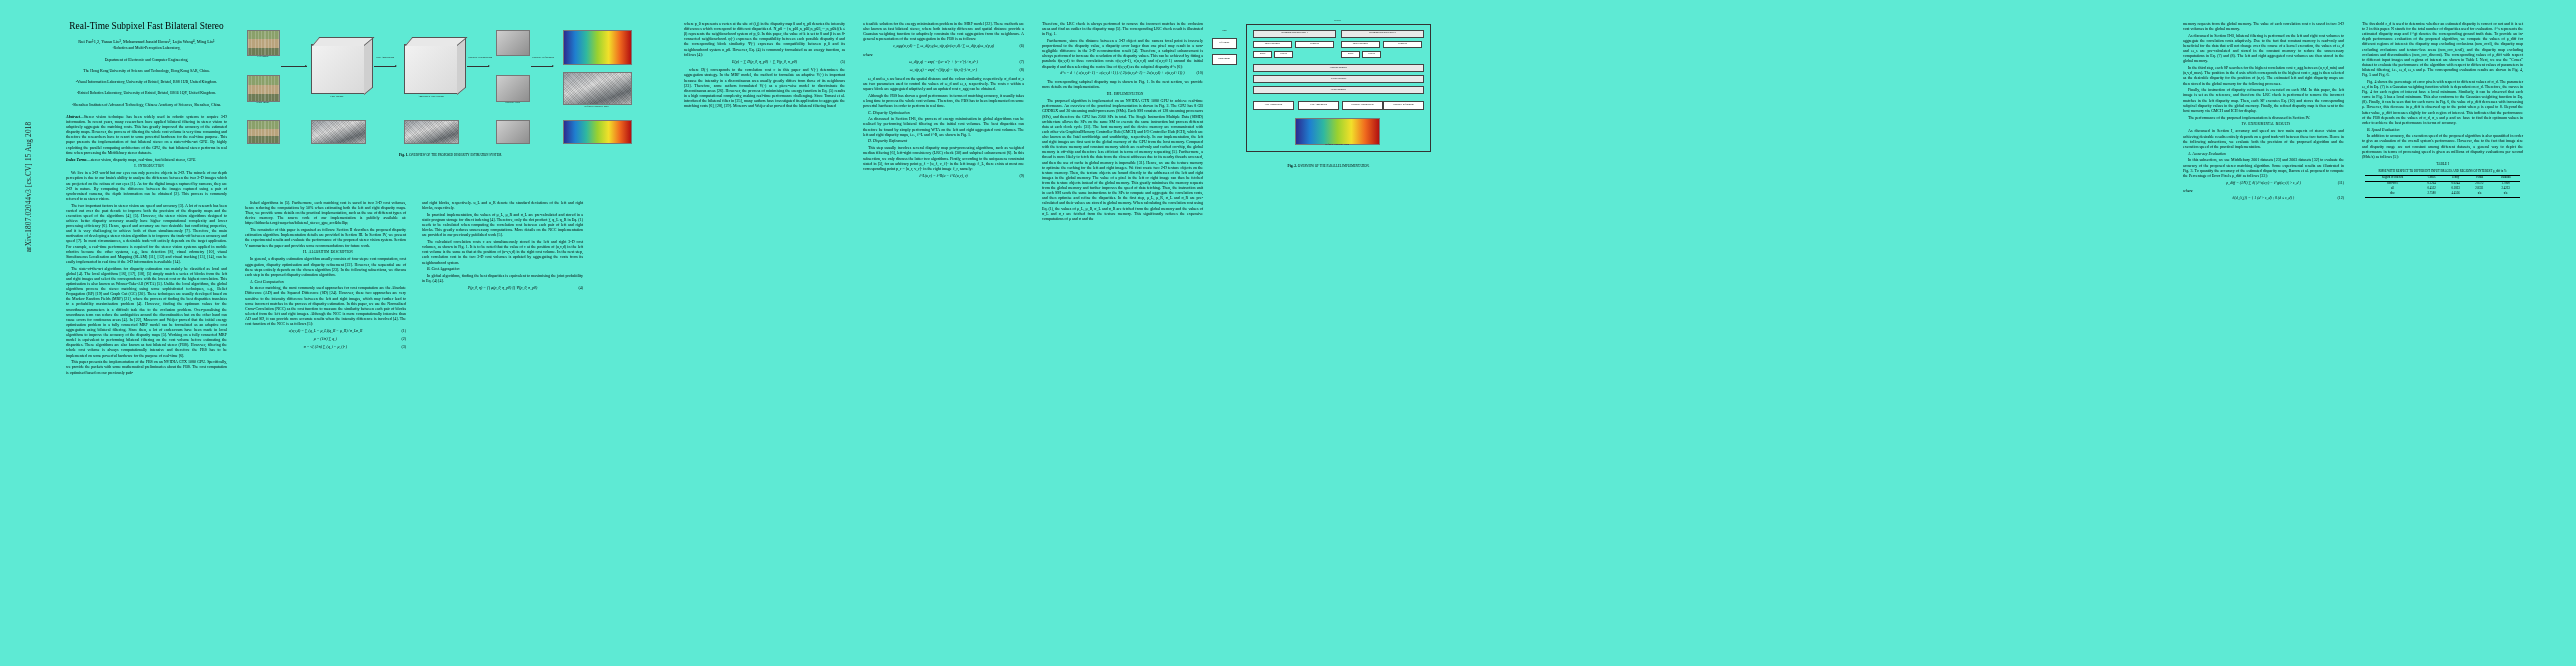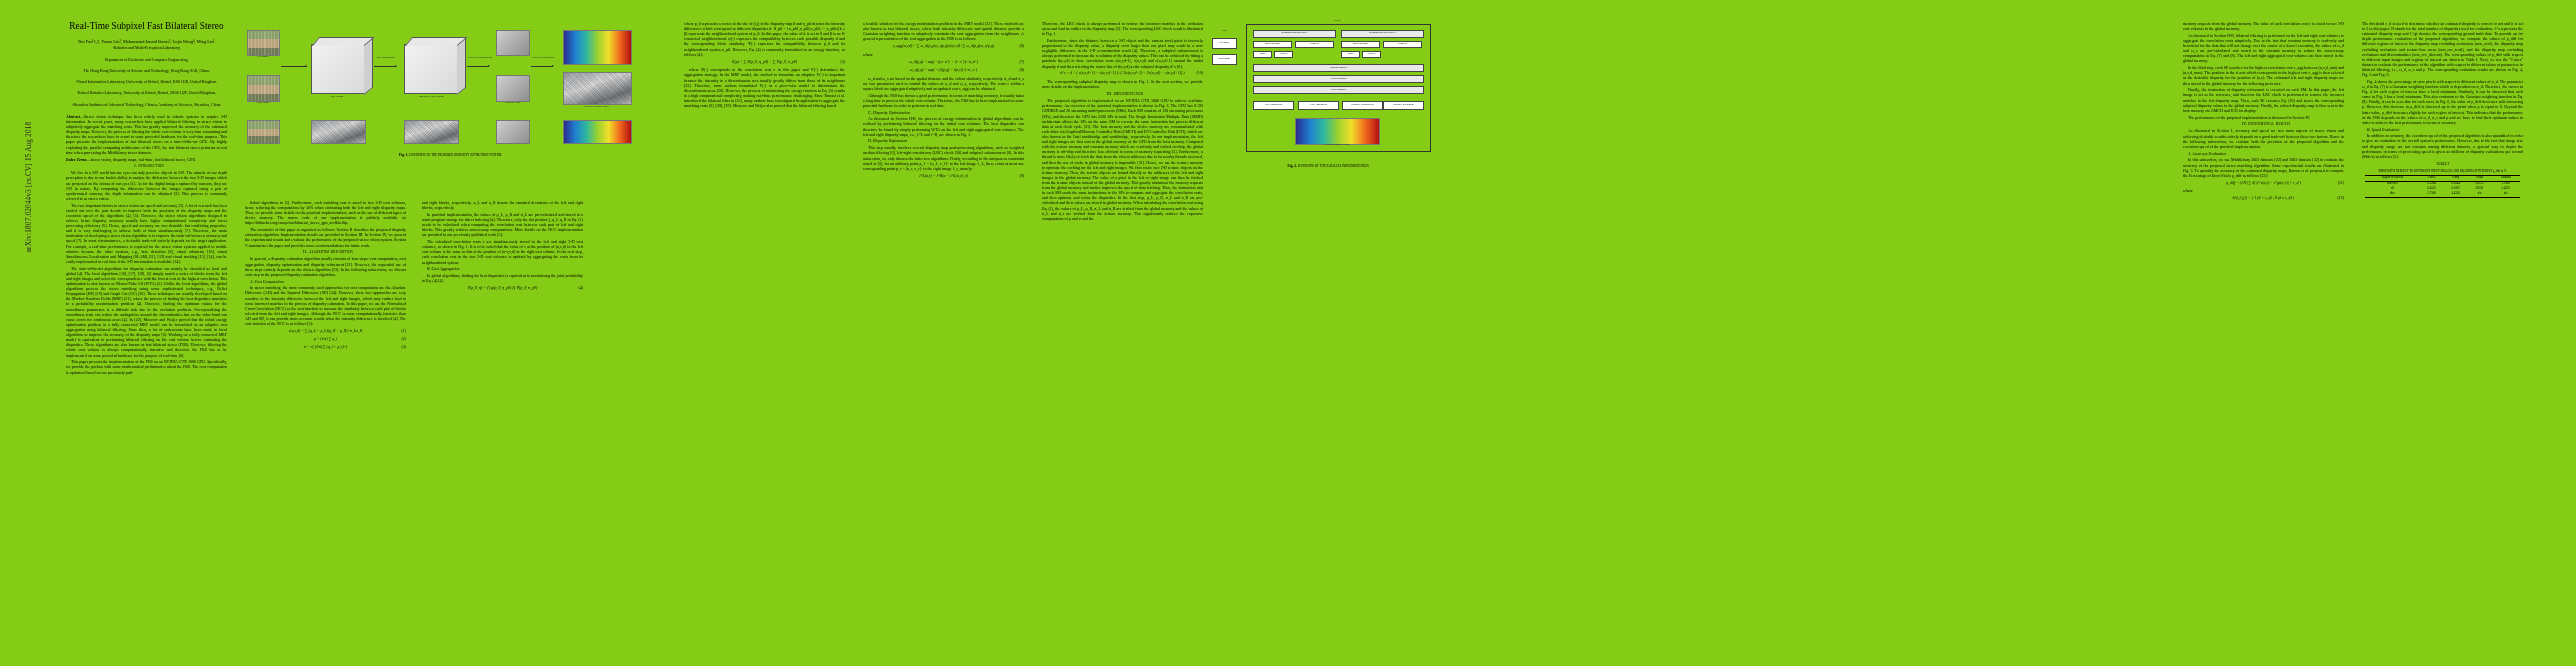--- a/index.html
+++ b/index.html
@@ -1,17 +1,17 @@
 <!DOCTYPE html>
 <html style="font-size:9px"><head>
 <meta charset="utf-8">
 <style>
   html,body{margin:0;padding:0;background:#ffffff;}
   body{width:2576px;height:667px;overflow:hidden;font-family:"Liberation Serif",serif;color:#000;}
-  .page{position:relative;width:2576px;height:667px;background:#84cc16;}
+  .page{position:relative;width:2576px;height:667px;background:#5eead4;}
 
   
   .arxiv-stamp{
     position:absolute;left:-60px;top:183px;width:178px;
     transform:rotate(-90deg);transform-origin:center center;
     font-family:"Liberation Serif",serif;font-size:7.2px;color:#222;
     letter-spacing:0.2px;text-align:center;white-space:nowrap;
   }
 
   .col{position:absolute;top:21px;font-size:4px;line-height:1.28;text-align:justify;}

